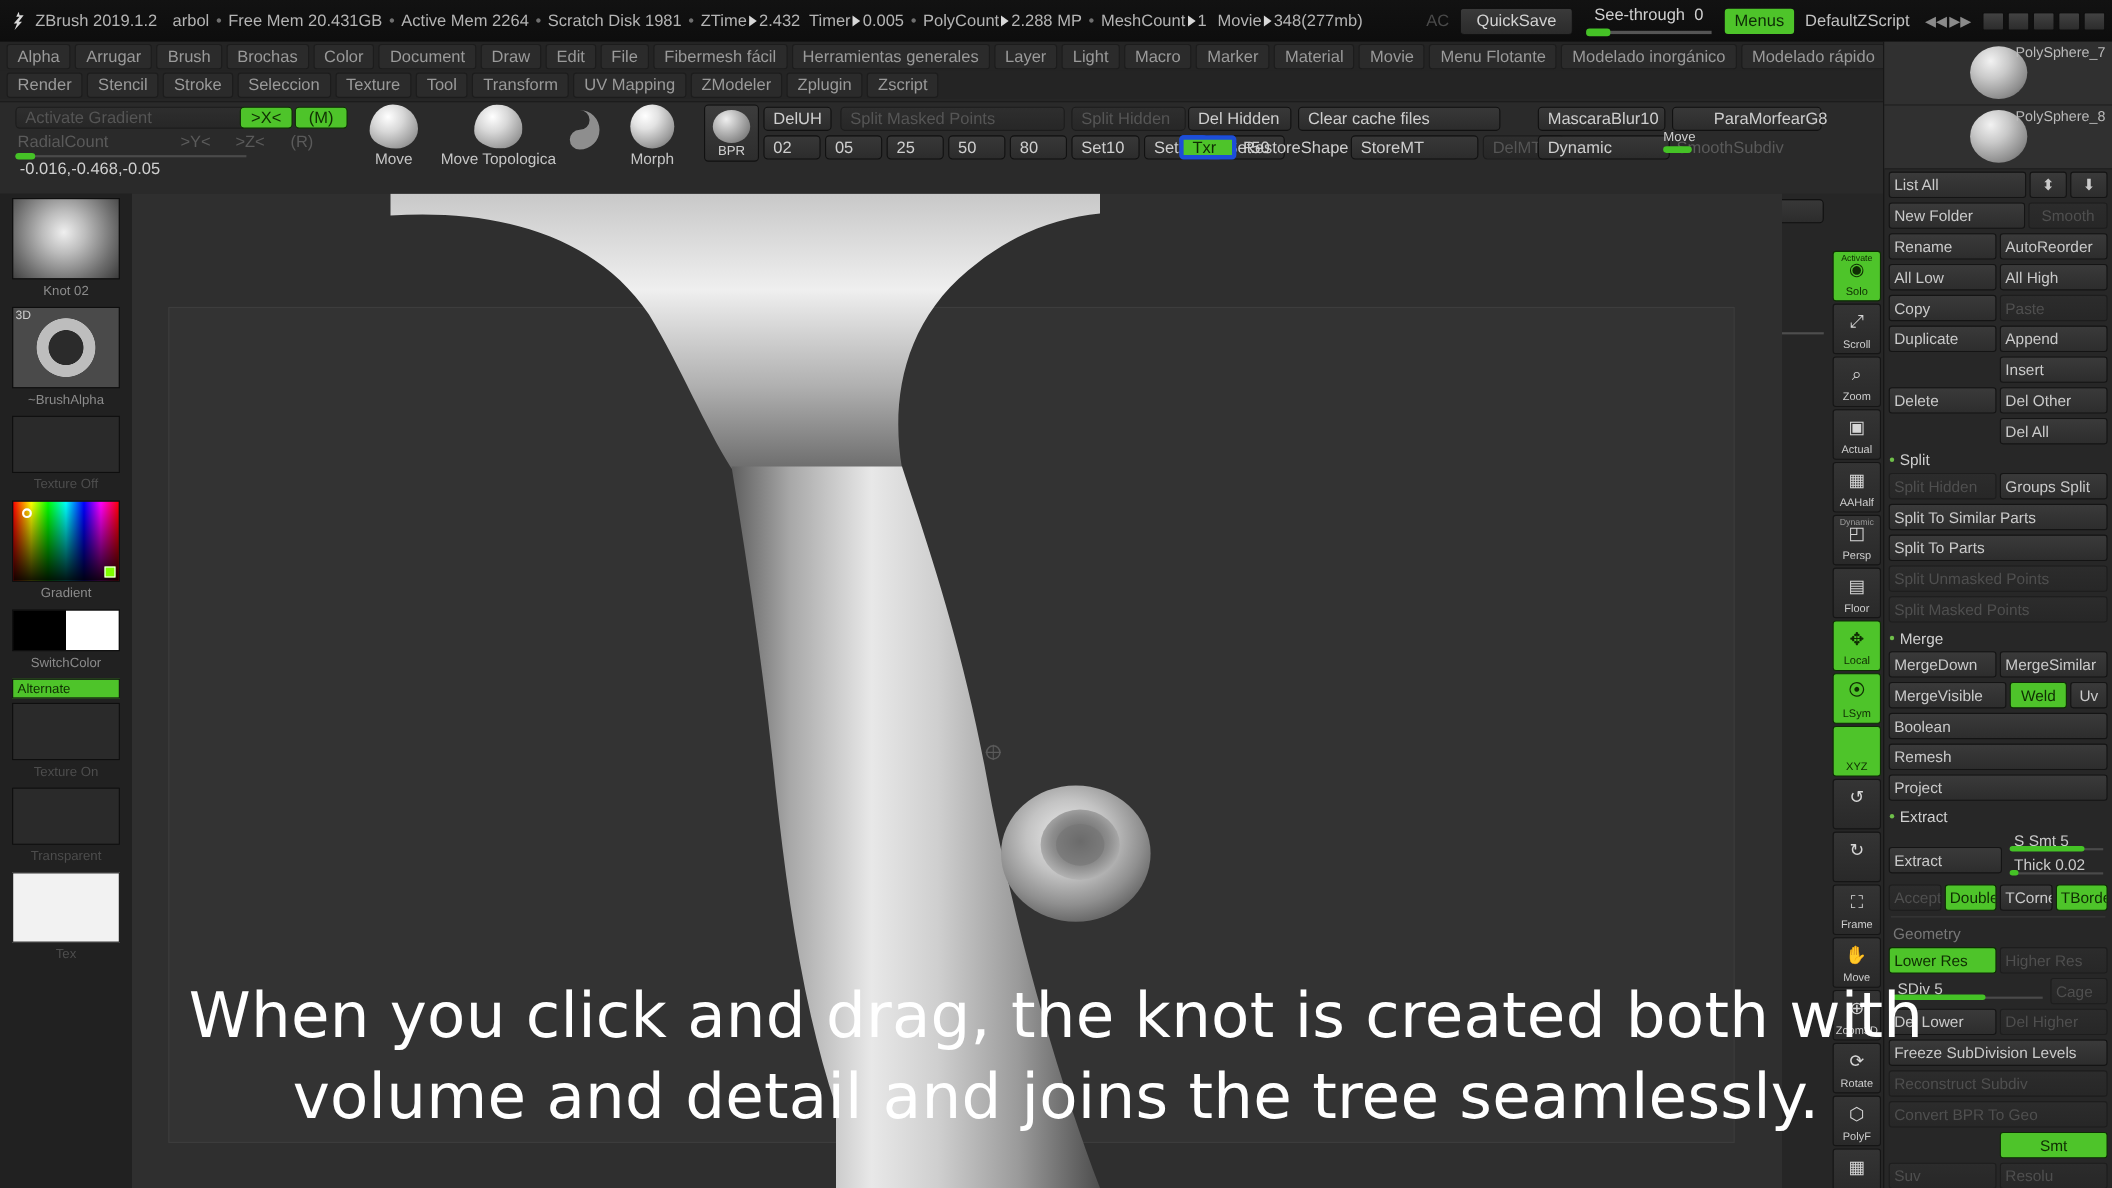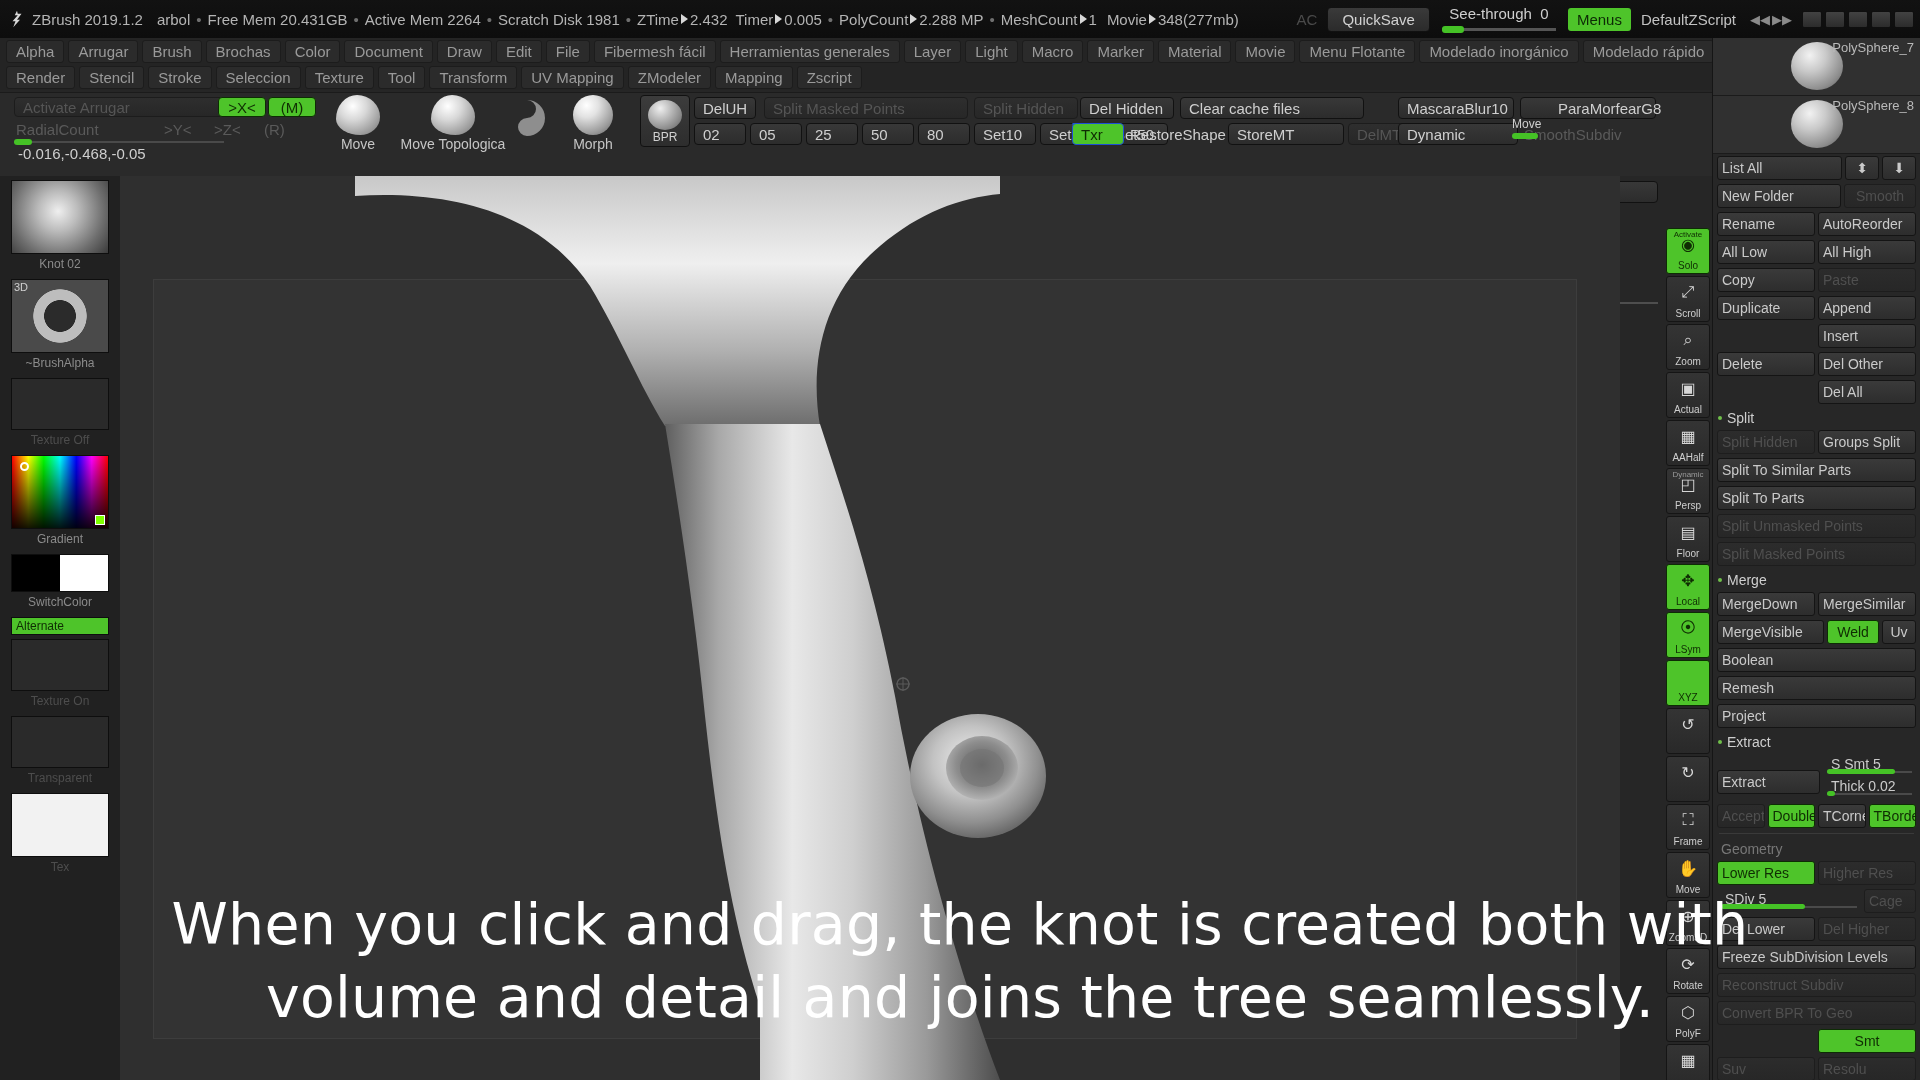--- a/index.html
+++ b/index.html
@@ -48,21 +48,21 @@
   
   .shelf{ position:absolute; left:0; top:92px; width:1920px; height:84px; background:#2a2a2a;
     border-top:1px solid #1b1b1b;}
   .abs{ position:absolute; }
   .fld{ background:linear-gradient(#383838,#2c2c2c); border:1px solid #111;
     border-radius:4px; color:#cfcfcf; font-size:15px; display:flex;
     align-items:center; padding:0 8px; white-space:nowrap; }
   .fld.c{ justify-content:center; }
   .fld.dim{ color:#555; background:linear-gradient(#2e2e2e,#272727); border-color:#1c1c1c;}
   .fld.green{ background:#4ec42a; color:#103003; border-color:#0d2c04;}
-  .fld.greenlab{ background:#4ec42a; color:#0f2d03; border:1px solid #1d4ed8;}
+  .fld.greenlab{ background:#4ec42a; color:#0f2d03; border:4px solid #1d4ed8;}
   .plain{ font-size:15px; color:#cfcfcf; white-space:nowrap;}
   .plain.dim{ color:#5a5a5a;}
   .slider{ position:relative; height:20px;}
   .slider .strack{ position:absolute; left:0; top:13px; width:100%; height:2px; background:#4e4e4e;}
   .slider .sfill{ position:absolute; top:11px; height:6px; background:#45c226; border-radius:3px;}
   .slider .slab{ position:absolute; left:0; top:0; font-size:15px; color:#cfcfcf; white-space:nowrap;}
 
   .tool3d{ position:absolute; text-align:center; }
   .tool3d .blob{ width:44px;height:40px; margin:0 auto;
     background:radial-gradient(circle at 38% 28%, #fff 0%, #d8d8d8 35%, #9a9a9a 75%, #6d6d6d 100%);
@@ -232,27 +232,27 @@
   <div class="menurow r2" id="menu2">
       <div class="mi">Render</div>
       <div class="mi">Stencil</div>
       <div class="mi">Stroke</div>
       <div class="mi">Seleccion</div>
       <div class="mi">Texture</div>
       <div class="mi">Tool</div>
       <div class="mi">Transform</div>
       <div class="mi">UV Mapping</div>
       <div class="mi">ZModeler</div>
-      <div class="mi">Mapping</div>
+      <div class="mi">Zplugin</div>
       <div class="mi">Zscript</div>
     </div>
 
   <div class="shelf">
 
-    <div class="abs fld dim" style="left:14px; top:4px; width:210px; height:20px;">Activate Arrugar</div>
+    <div class="abs fld dim" style="left:14px; top:4px; width:210px; height:20px;">Activate Gradient</div>
     <div class="abs fld green c" style="left:218px; top:4px; width:48px; height:20px;">&gt;X&lt;</div>
     <div class="abs fld green c" style="left:268px; top:4px; width:48px; height:20px;">(M)</div>
     <div class="abs plain dim" style="left:16px; top:28px;">RadialCount</div>
     <div class="abs plain dim" style="left:164px; top:28px;">&gt;Y&lt;</div>
     <div class="abs plain dim" style="left:214px; top:28px;">&gt;Z&lt;</div>
     <div class="abs plain dim" style="left:264px; top:28px;">(R)</div>
     <div class="abs" style="left:14px; top:46px; width:210px;">
       <div style="position:relative;height:6px;">
         <div style="position:absolute;left:0;top:2px;width:100%;height:2px;background:#4a4a4a;"></div>
         <div style="position:absolute;left:0;top:0;width:18px;height:6px;background:#45c226;border-radius:3px;"></div>

